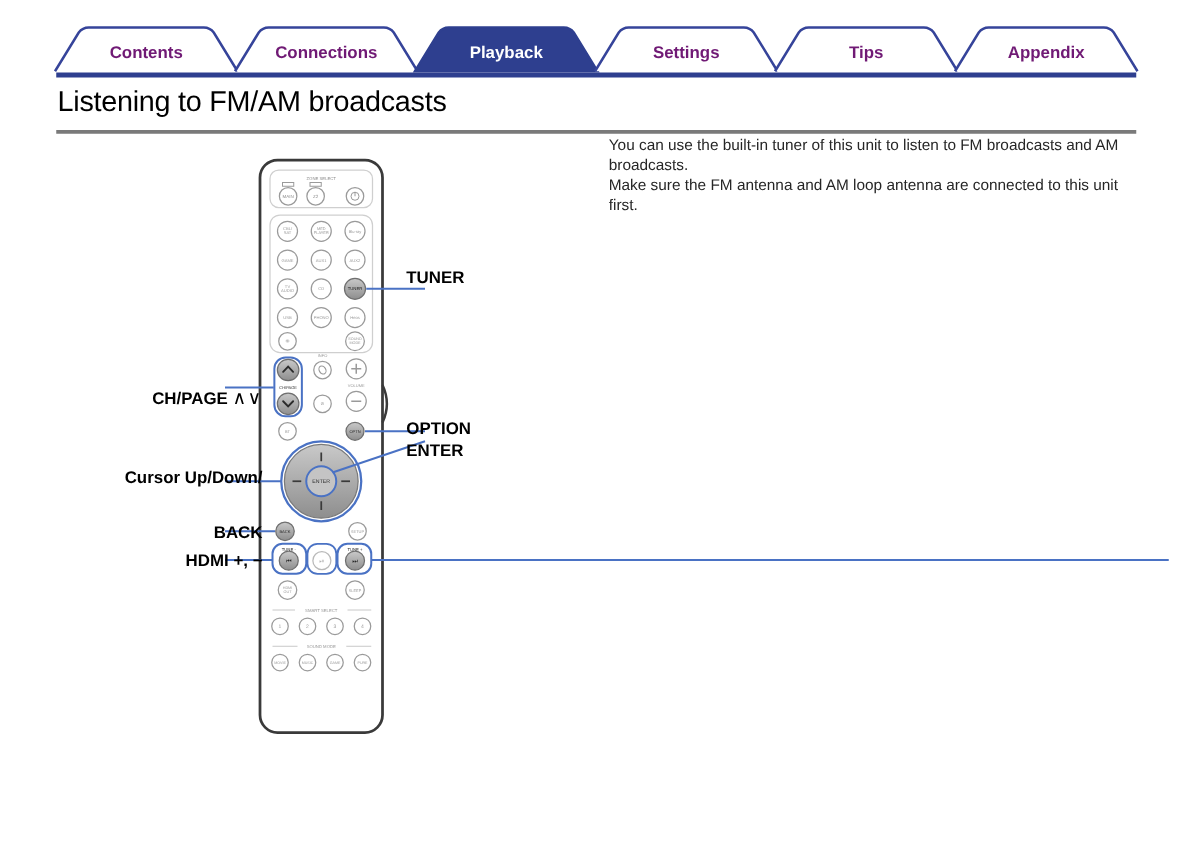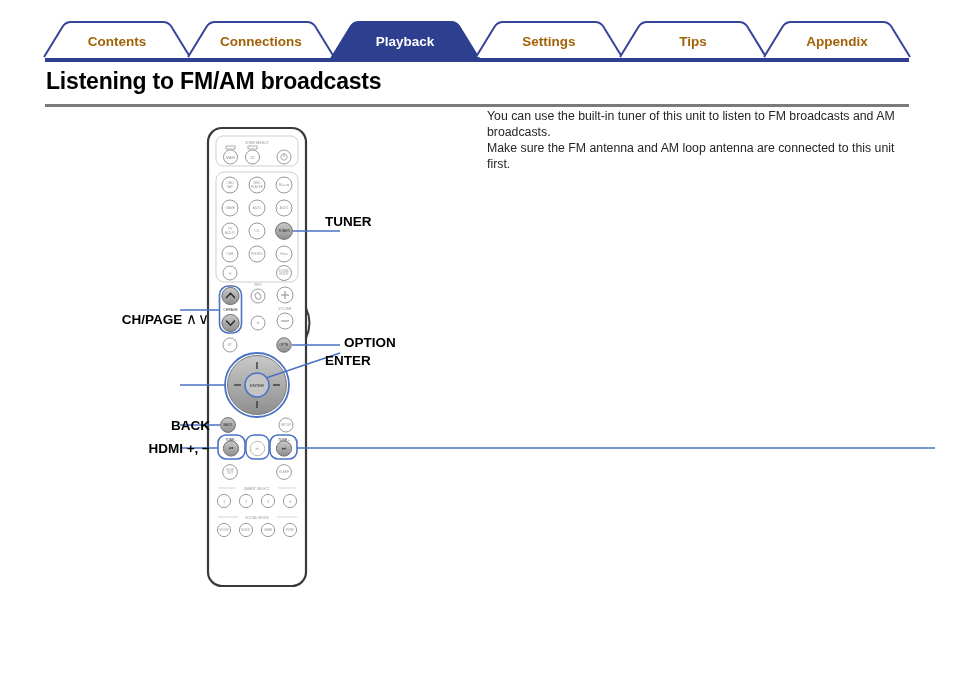--- a/index.html
+++ b/index.html
@@ -14,38 +14,38 @@
   }
 
   
   #tabbar{
     position:absolute;left:0;top:0;width:954px;height:62px;
   }
   #tabbar svg{position:absolute;left:0;top:0;}
   .tab-label{
     position:absolute;
     font-size:13.5px;font-weight:bold;
-    color:#a16207;
+    color:#701a75;
     text-align:center;
     white-space:nowrap;
     line-height:1;
     cursor:pointer;
   }
   .tab-label.active{color:#ffffff;}
 
   
   #navy-rule{
     position:absolute;left:45px;top:58px;width:864px;height:4px;
     background:#2e3f8f;
   }
 
   
   #page-title{
     position:absolute;left:46px;top:68px;
-    font-size:23px;font-weight:bold;color:#000000;
+    font-size:23px;font-weight:normal;color:#000000;
     letter-spacing:-0.2px;
     white-space:nowrap;
   }
   #title-rule{
     position:absolute;left:45px;top:104px;width:864px;height:3px;
     background:#7a7a7a;
   }
 
   
   #intro{
@@ -267,24 +267,25 @@
 </svg>
 </div>
 
 <div class="callout" style="left:325px;top:214px;">TUNER</div>
 
 <div class="callout r" style="left:60px;top:293px;width:150px;margin-top:18px;">
   <span>CH/PAGE</span>
   <span style="font-weight:normal;font-size:15px;letter-spacing:1px;">∧∨</span>
 </div>
 
-<div class="callout" style="left:325px;top:335px;margin-left:19px;">OPTION</div>
+<div class="callout" style="left:325px;top:335px;">OPTION</div>
 <div class="callout" style="left:325px;top:353px;">ENTER</div>
 
 <div class="callout r" style="left:30px;top:374px;width:180px;">
+  <div>Cursor Up/Down/</div>
 </div>
 
 <div class="callout r" style="left:60px;top:418px;width:150px;">BACK</div>
 <div class="callout r" style="left:60px;top:441px;width:150px;">HDMI +, −</div>
 
 <div id="footer">
   
   
   
 

